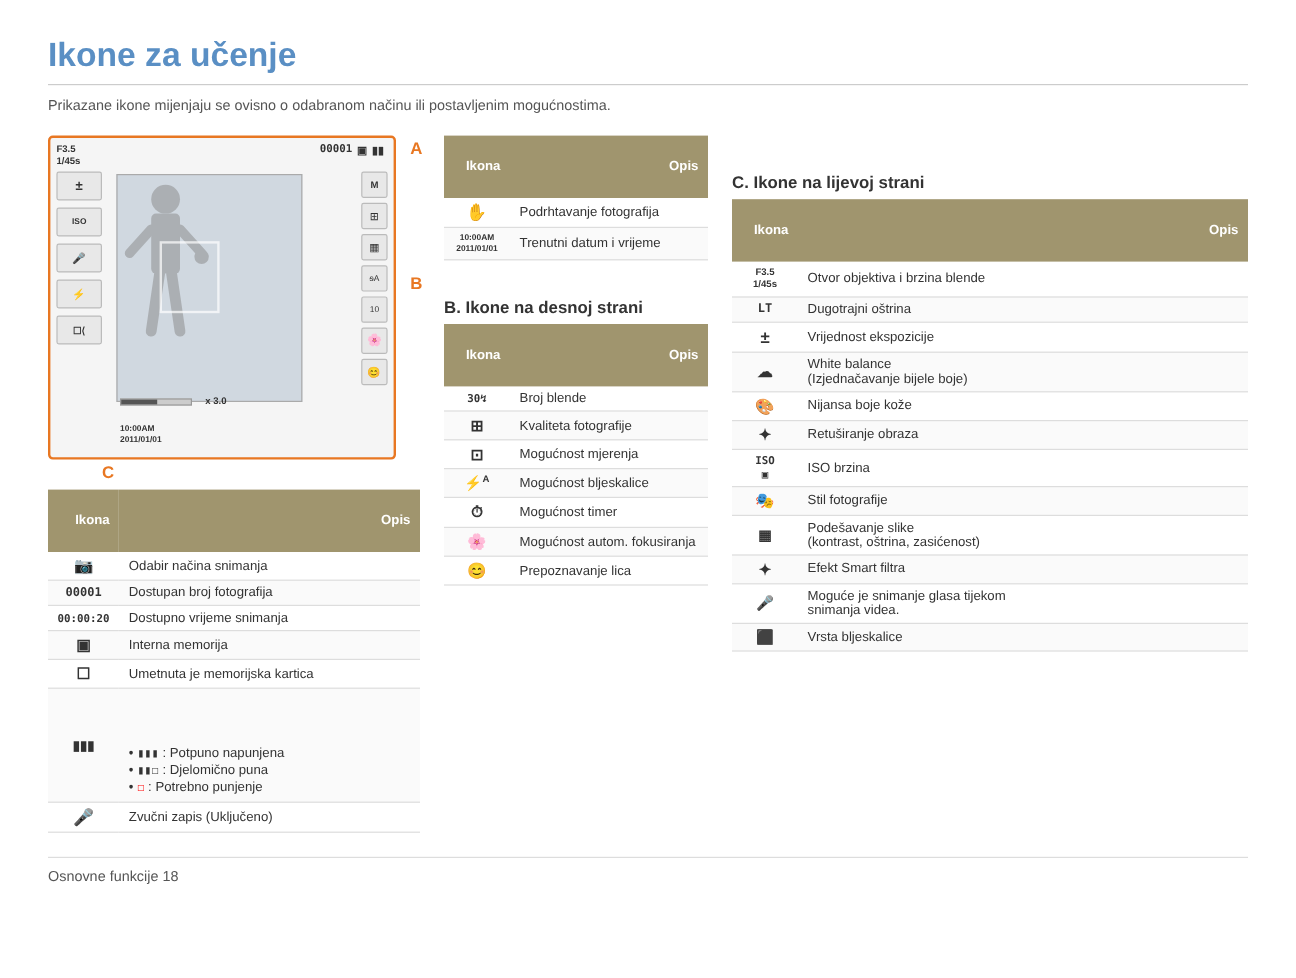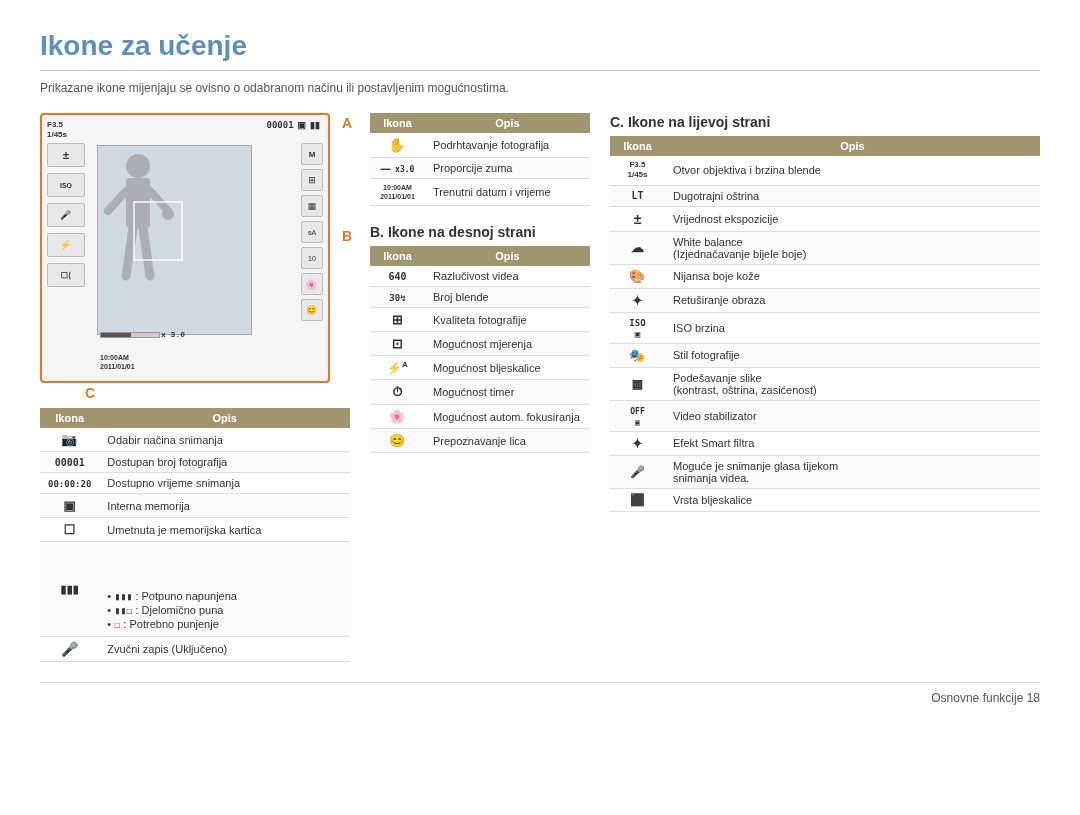--- a/index.html
+++ b/index.html
@@ -145,39 +145,39 @@
       font-size: 14px;
       font-weight: bold;
       color: #e87722;
     }
 
     
     .section-title {
       font-size: 14px;
       font-weight: bold;
       color: #333;
-      margin-top: 1px;
+      margin-top: 31px;
       margin-bottom: 6px;
     }
 
     
     .icon-table {
       width: 100%;
       border-collapse: collapse;
       font-size: 11px;
     }
 
     .icon-table thead tr {
       background: #a0956e;
       color: #fff;
     }
 
     .icon-table thead th {
-      padding: 4px 8px;
-      text-align: center;
+      padding: 20px 8px;
+      text-align: right;
       font-weight: bold;
       font-size: 11px;
     }
 
     .icon-table tbody tr {
       border-bottom: 1px solid #ddd;
     }
 
     .icon-table tbody tr:nth-child(even) {
       background: #fafafa;
@@ -218,43 +218,42 @@
       margin-top: 44px;
     }
     .bullet-list li {
       margin-bottom: 2px;
     }
     .bullet-list li::before {
       content: "• ";
     }
 
     .footer {
-      text-align: right;
+      text-align: left;
       margin-top: 20px;
       font-size: 12px;
       color: #555;
       border-top: 1px solid #ddd;
       padding-top: 8px;
     }
     .icon-text { font-size: 9px; font-weight: bold; font-family: monospace; }
     .icon-square { display: inline-block; width: 18px; height: 14px; border: 1px solid #555; }
 
     
     .bicon { font-weight: bold; font-family: monospace; font-size: 10px; }
 
     .cam-zoom-bar {
       position: absolute;
       bottom: 42px;
       left: 58px;
       display: flex;
       align-items: center;
-      gap: 1px;
+      gap: 11px;
       font-size: 8px;
       font-weight: bold;
-      font-family: Liberation Mono, monospace;
     }
     .zoom-bar-inner {
       width: 60px;
       height: 6px;
       background: #ccc;
       border: 1px solid #999;
       position: relative;
     }
     .zoom-bar-fill {
       width: 30px;
@@ -420,26 +419,20 @@
         </thead>
         <tbody>
           <tr>
             <td class="icon-cell">
               <span style="font-size:14px;">✋</span>
             </td>
             <td class="opis-cell">Podrhtavanje fotografija</td>
           </tr>
           <tr>
             <td class="icon-cell">
-              <span class="bicon" style="font-size:8px;">━━ x3.0</span>
-            </td>
-            <td class="opis-cell">Proporcije zuma</td>
-          </tr>
-          <tr>
-            <td class="icon-cell">
               <div style="font-size:7px; font-weight:bold; text-align:center; line-height:1.3;">
                 <div>10:00AM</div>
                 <div>2011/01/01</div>
               </div>
             </td>
             <td class="opis-cell">Trenutni datum i vrijeme</td>
           </tr>
         </tbody>
       </table>
     </div>
@@ -449,26 +442,20 @@
       <table class="icon-table">
         <thead>
           <tr>
             <th class="icon-cell">Ikona</th>
             <th>Opis</th>
           </tr>
         </thead>
         <tbody>
           <tr>
             <td class="icon-cell">
-              <span class="bicon">640</span>
-            </td>
-            <td class="opis-cell">Razlučivost videa</td>
-          </tr>
-          <tr>
-            <td class="icon-cell">
               <span class="bicon" style="font-size:9px;">30↯</span>
             </td>
             <td class="opis-cell">Broj blende</td>
           </tr>
           <tr>
             <td class="icon-cell">
               <span style="font-size:13px;">⊞</span>
             </td>
             <td class="opis-cell">Kvaliteta fotografije</td>
           </tr>
@@ -569,26 +556,20 @@
           <td class="opis-cell">Stil fotografije</td>
         </tr>
         <tr>
           <td class="icon-cell">
             <span style="font-size:12px;">▦</span>
           </td>
           <td class="opis-cell">Podešavanje slike<br>(kontrast, oštrina, zasićenost)</td>
         </tr>
         <tr>
           <td class="icon-cell">
-            <span class="bicon" style="font-size:8px;">OFF<br>▣</span>
-          </td>
-          <td class="opis-cell">Video stabilizator</td>
-        </tr>
-        <tr>
-          <td class="icon-cell">
             <span style="font-size:13px;">✦</span>
           </td>
           <td class="opis-cell">Efekt Smart filtra</td>
         </tr>
         <tr>
           <td class="icon-cell">
             <span style="font-size:12px;">🎤</span>
           </td>
           <td class="opis-cell">Moguće je snimanje glasa tijekom<br>snimanja videa.</td>
         </tr>

